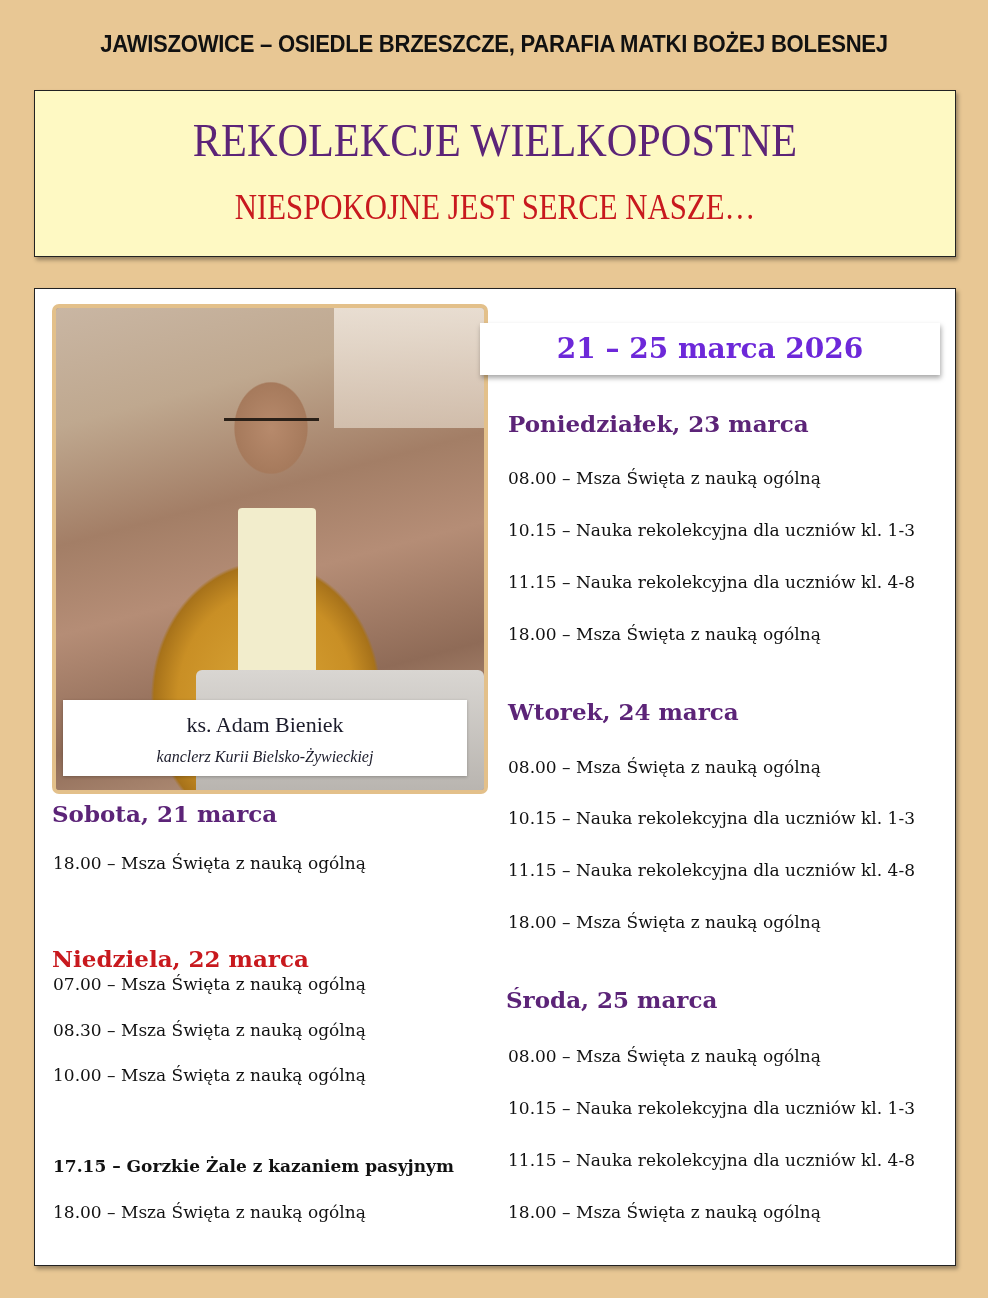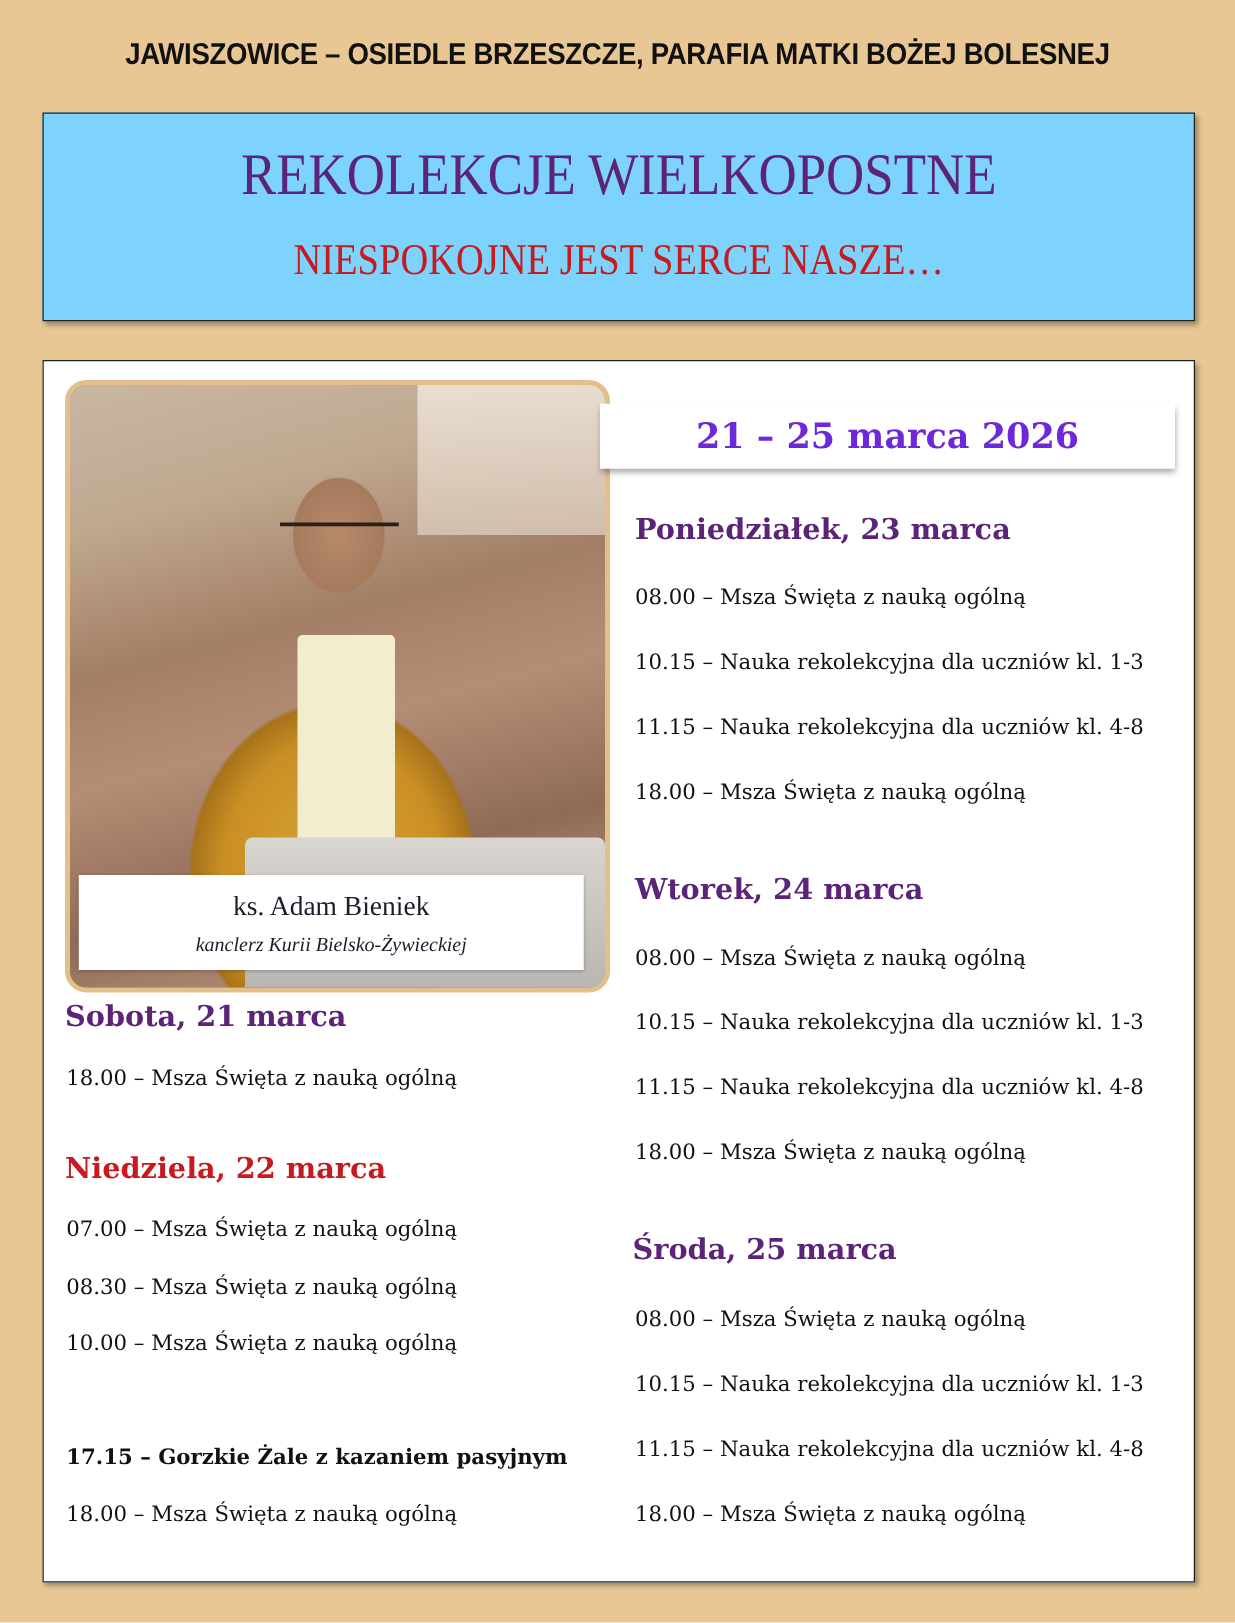--- a/index.html
+++ b/index.html
@@ -15,21 +15,21 @@
     text-align: center;
     font-family: "Liberation Sans", sans-serif;
     font-weight: bold;
     font-size: 24px;
     letter-spacing: -0.3px;
     color: #111;
     transform: scaleX(0.92);
   }
   .title-box {
     position: absolute; left: 34px; top: 90px; width: 920px; height: 165px;
-    background: #7dd3fc;
+    background: #fef9c3;
     border: 1.5px solid #222;
     box-shadow: 2px 3px 4px rgba(0,0,0,0.35);
     text-align: center;
   }
   .title-main {
     position: absolute; left: 0; right: 0; top: 22px;
     font-family: "Liberation Serif", serif;
     font-size: 47px;
     color: #5c2478;
     letter-spacing: 0px;
@@ -44,21 +44,21 @@
   }
   .main-box {
     position: absolute; left: 34px; top: 288px; width: 920px; height: 976px;
     background: #fff;
     border: 1.5px solid #222;
     box-shadow: 2px 3px 4px rgba(0,0,0,0.35);
   }
   .photo-frame {
     position: absolute; left: 17px; top: 15px; width: 428px; height: 482px;
     border: 4px solid #e3c08a;
-    border-radius: 17px;
+    border-radius: 7px;
     overflow: hidden;
     background: #a88a6c;
   }
   .photo {
     position: absolute; inset: 0;
     background:
       radial-gradient(ellipse 60px 75px at 215px 120px, #b78a6c 0%, #a67a5c 60%, transparent 62%),
       radial-gradient(ellipse 160px 190px at 210px 390px, #d9a537 0%, #c98f25 55%, #a7721a 70%, transparent 72%),
       linear-gradient(180deg, rgba(255,255,255,0) 0%, rgba(255,255,255,0) 100%),
       linear-gradient(165deg, #c9b6a3 0%, #bfa88f 20%, #a37e66 40%, #b58d76 55%, #8f6b57 75%, #caa98f 100%);
@@ -111,21 +111,21 @@
     color: #6d28d9;
   }
   .day-heading {
     position: absolute;
     font-family: "DejaVu Serif", serif;
     font-weight: bold;
     font-size: 23px;
     color: #5c2478;
     white-space: nowrap;
   }
-  .day-heading.red { color: #c8191e; }
+  .day-heading.red { color: #c8191e; margin-top: 24px; }
   .item {
     position: absolute;
     font-family: "DejaVu Serif", serif;
     font-size: 17px;
     color: #111;
     white-space: nowrap;
   }
 </style>
 </head>
 <body>

